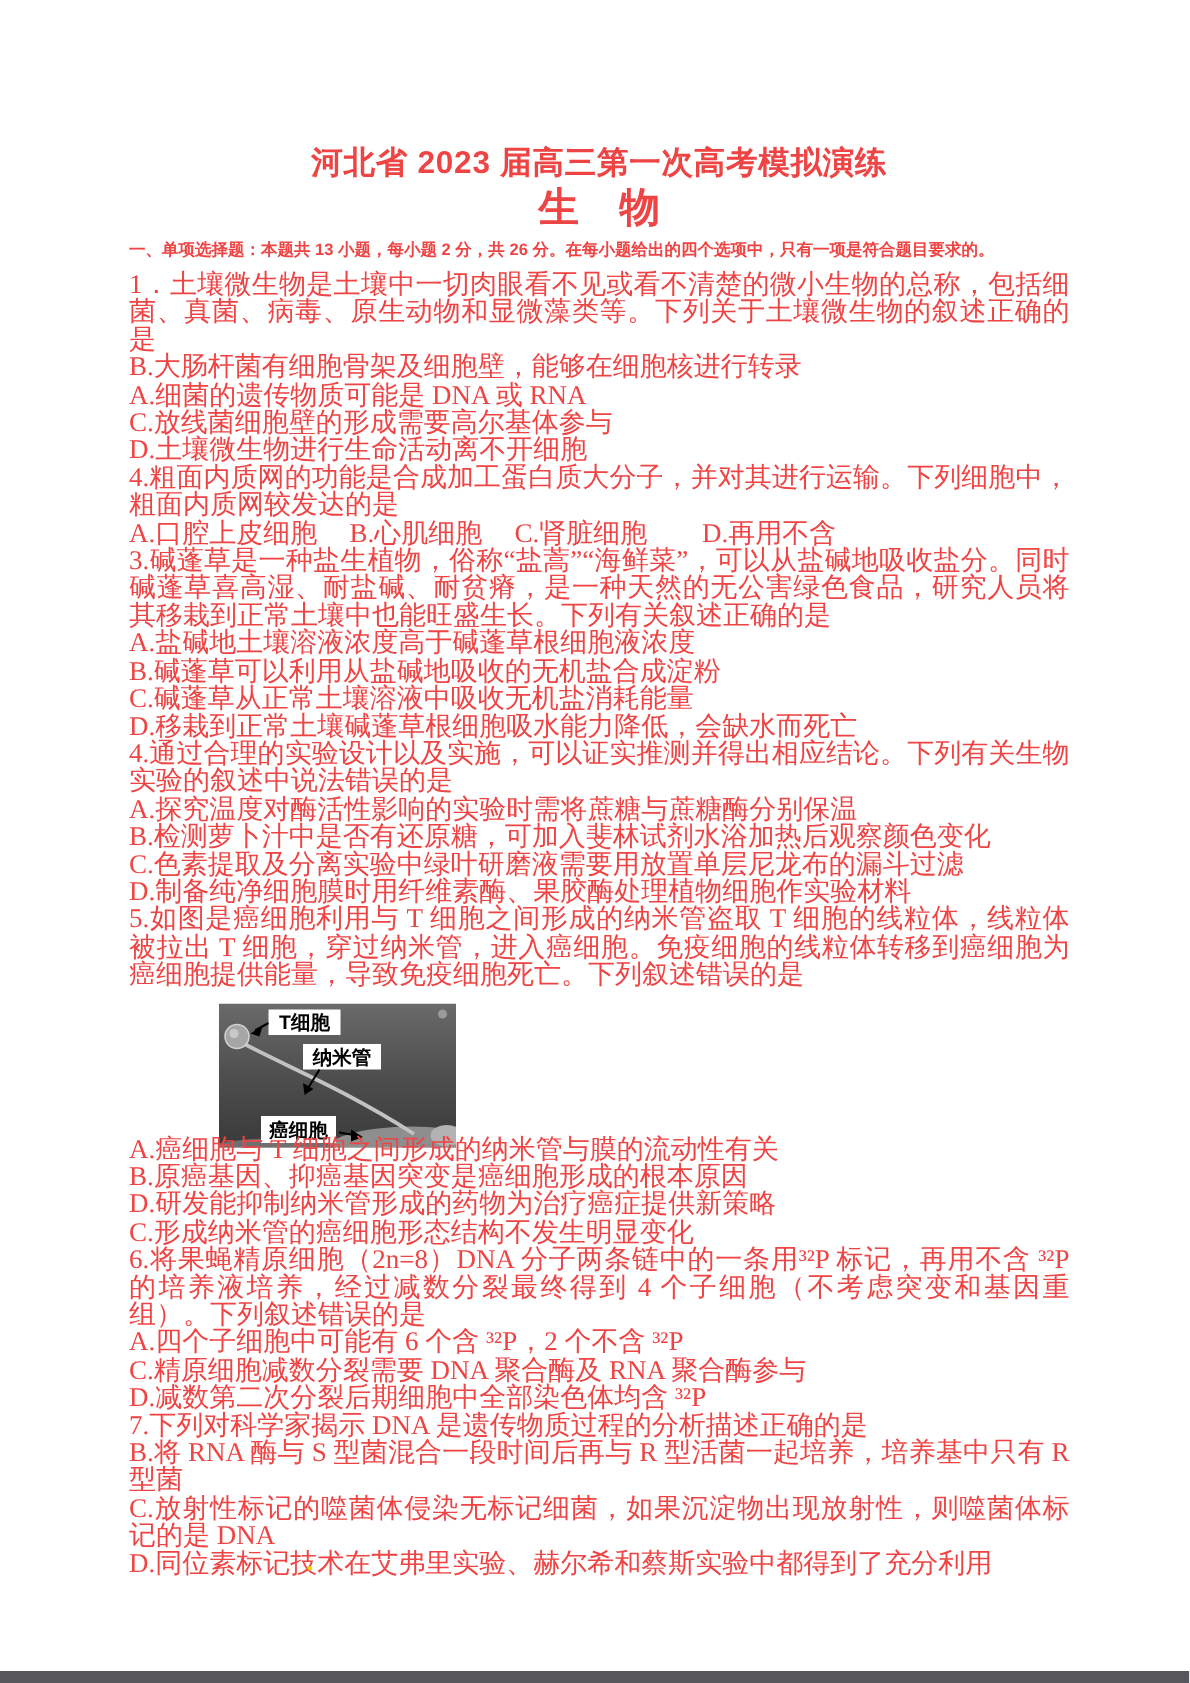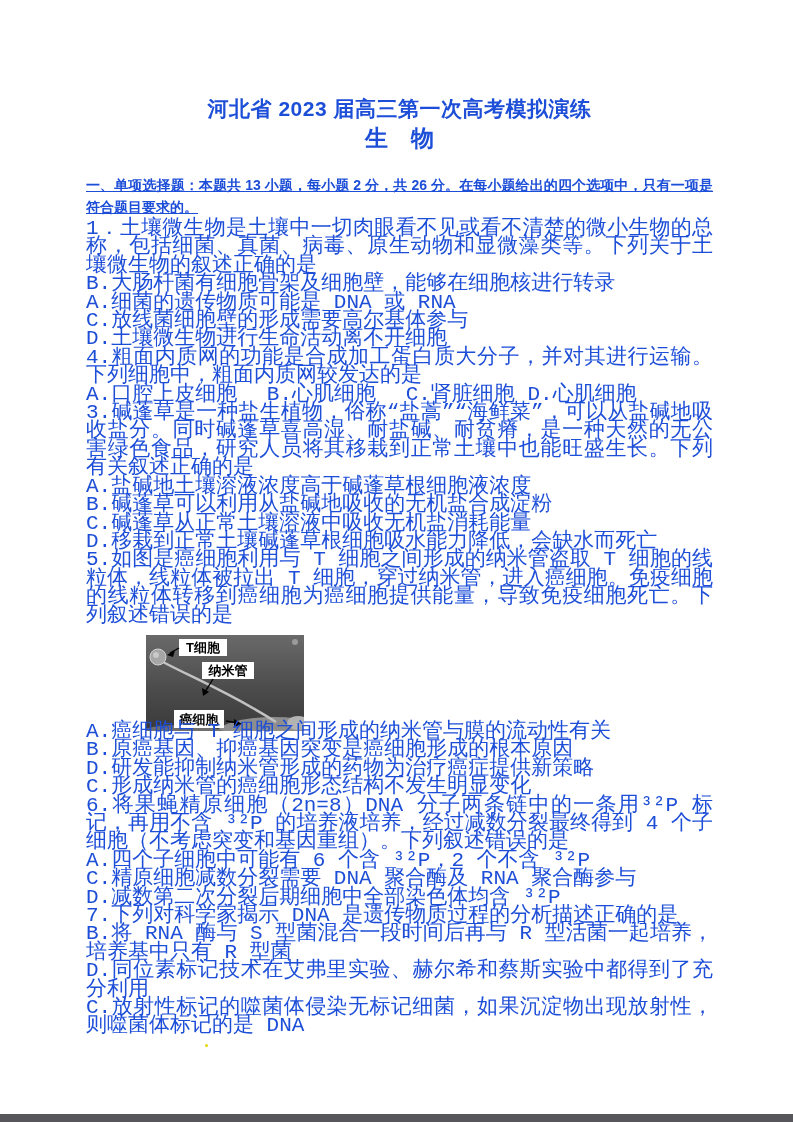--- a/index.html
+++ b/index.html
@@ -2,45 +2,45 @@
 <html><head>
 <meta charset="utf-8">
 <style>
   html,body{margin:0;padding:0;background:#ffffff;}
   .page{
     position:relative;
     width:793px;height:1122px;
     background:#ffffff;
     overflow:hidden;
     font-family:"Liberation Serif","DejaVu Serif",serif;
-    color:#1d4ed8;
+    color:#ef4444;
   }
   .content{position:absolute;top:97px;left:86px;width:627px;}
   .doc-title{
     font-family:"Liberation Sans","DejaVu Sans",sans-serif;
     font-weight:bold;font-size:21px;line-height:24px;
     text-align:center;margin:0;letter-spacing:0.5px;
   }
   .doc-subject{
     font-family:"Liberation Sans","DejaVu Sans",sans-serif;
-    font-weight:bold;font-size:23px;line-height:30px;
-    text-align:center;margin:2px 0 21px 0;
+    font-weight:bold;font-size:27px;line-height:30px;
+    text-align:center;margin:2px 0 3px 0;
   }
   .section-header{
     font-family:"Liberation Sans","DejaVu Sans",sans-serif;
-    font-weight:bold;font-size:14px;line-height:22px;
-    text-align:justify;margin:0 0 2px 0;text-decoration:underline;
+    font-weight:bold;font-size:11px;line-height:22px;
+    text-align:justify;margin:0 0 2px 0;
   }
-  .q p{margin:0;font-size:21px;line-height:18.4px;text-align:justify;font-family:Liberation Mono, monospace;}
+  .q p{margin:0;font-size:18px;line-height:18.4px;text-align:justify;}
   .q .stem{text-align:justify;}
   .inline-opts{display:block;}
   .inline-opts span{display:inline-block;}
   .inline-opts span:nth-child(1),
   .inline-opts span:nth-child(2){margin-right:17px;}
-  .inline-opts span:nth-child(3){}
+  .inline-opts span:nth-child(3){margin-right:32px;}
   .figure-wrap{margin:10px 0 12px 60px;width:158px;height:76px;text-align:center;}
   .figure-wrap svg{display:block;}
   .figure-wrap text{
     font-family:"Liberation Sans","DejaVu Sans",sans-serif;
     font-weight:bold;
   }
   .footer-bar{
     position:absolute;left:0;right:0;bottom:0;height:8px;
     background:#57575b; 
   }
@@ -67,32 +67,39 @@
       <p>C.放线菌细胞壁的形成需要高尔基体参与</p>
       <p>D.土壤微生物进行生命活动离不开细胞</p>
     </div>
 
     <div class="q">
       <p class="stem">4.粗面内质网的功能是合成加工蛋白质大分子，并对其进行运输。下列细胞中，粗面内质网较发达的是</p>
       <p class="inline-opts">
         <span>A.口腔上皮细胞</span>
         <span>B.心肌细胞</span>
         <span>C.肾脏细胞</span>
-        <span>D.心肌细胞</span>
+        <span>D.再用不含</span>
       </p>
     </div>
 
     <div class="q">
       <p class="stem">3.碱蓬草是一种盐生植物，俗称“盐蒿”“海鲜菜”，可以从盐碱地吸收盐分。同时碱蓬草喜高湿、耐盐碱、耐贫瘠，是一种天然的无公害绿色食品，研究人员将其移栽到正常土壤中也能旺盛生长。下列有关叙述正确的是</p>
       <p>A.盐碱地土壤溶液浓度高于碱蓬草根细胞液浓度</p>
       <p>B.碱蓬草可以利用从盐碱地吸收的无机盐合成淀粉</p>
       <p>C.碱蓬草从正常土壤溶液中吸收无机盐消耗能量</p>
       <p>D.移栽到正常土壤碱蓬草根细胞吸水能力降低，会缺水而死亡</p>
     </div>
 
+    <div class="q">
+      <p class="stem">4.通过合理的实验设计以及实施，可以证实推测并得出相应结论。下列有关生物实验的叙述中说法错误的是</p>
+      <p>A.探究温度对酶活性影响的实验时需将蔗糖与蔗糖酶分别保温</p>
+      <p>B.检测萝卜汁中是否有还原糖，可加入斐林试剂水浴加热后观察颜色变化</p>
+      <p>C.色素提取及分离实验中绿叶研磨液需要用放置单层尼龙布的漏斗过滤</p>
+      <p>D.制备纯净细胞膜时用纤维素酶、果胶酶处理植物细胞作实验材料</p>
+    </div>
 
     <div class="q">
       <p class="stem">5.如图是癌细胞利用与 T 细胞之间形成的纳米管盗取 T 细胞的线粒体，线粒体被拉出 T 细胞，穿过纳米管，进入癌细胞。免疫细胞的线粒体转移到癌细胞为癌细胞提供能量，导致免疫细胞死亡。下列叙述错误的是</p>
 
       <div class="figure-wrap">
         <svg viewBox="0 0 158 96" width="158" height="96">
           <defs>
             <linearGradient id="bgGrad" x1="0" y1="0" x2="0" y2="1">
               <stop offset="0" stop-color="#6a6a6a"></stop>
               <stop offset="0.55" stop-color="#4c4c4c"></stop>
@@ -134,21 +141,21 @@
     <div class="q">
       <p class="stem">6.将果蝇精原细胞（2n=8）DNA 分子两条链中的一条用³²P 标记，再用不含 ³²P 的培养液培养，经过减数分裂最终得到 4 个子细胞（不考虑突变和基因重组）。下列叙述错误的是</p>
       <p>A.四个子细胞中可能有 6 个含 ³²P，2 个不含 ³²P</p>
       <p>C.精原细胞减数分裂需要 DNA 聚合酶及 RNA 聚合酶参与</p>
       <p>D.减数第二次分裂后期细胞中全部染色体均含 ³²P</p>
     </div>
 
     <div class="q">
       <p class="stem">7.下列对科学家揭示 DNA 是遗传物质过程的分析描述正确的是</p>
       <p>B.将 RNA 酶与 S 型菌混合一段时间后再与 R 型活菌一起培养，培养基中只有 R 型菌</p>
+      <p>C.放射性标记的噬菌体侵染无标记细菌，如果沉淀物出现放射性，则噬菌体标记的是 DNA</p>
       <p>D.同位素标记技术在艾弗里实验、赫尔希和蔡斯实验中都得到了充分利用</p>
-      <p>C.放射性标记的噬菌体侵染无标记细菌，如果沉淀物出现放射性，则噬菌体标记的是 DNA</p>
     </div>
 
   </div>
 
   <div class="artifact-dot"></div>
   <div class="footer-bar"></div>
 </div>
 
 </body></html>

